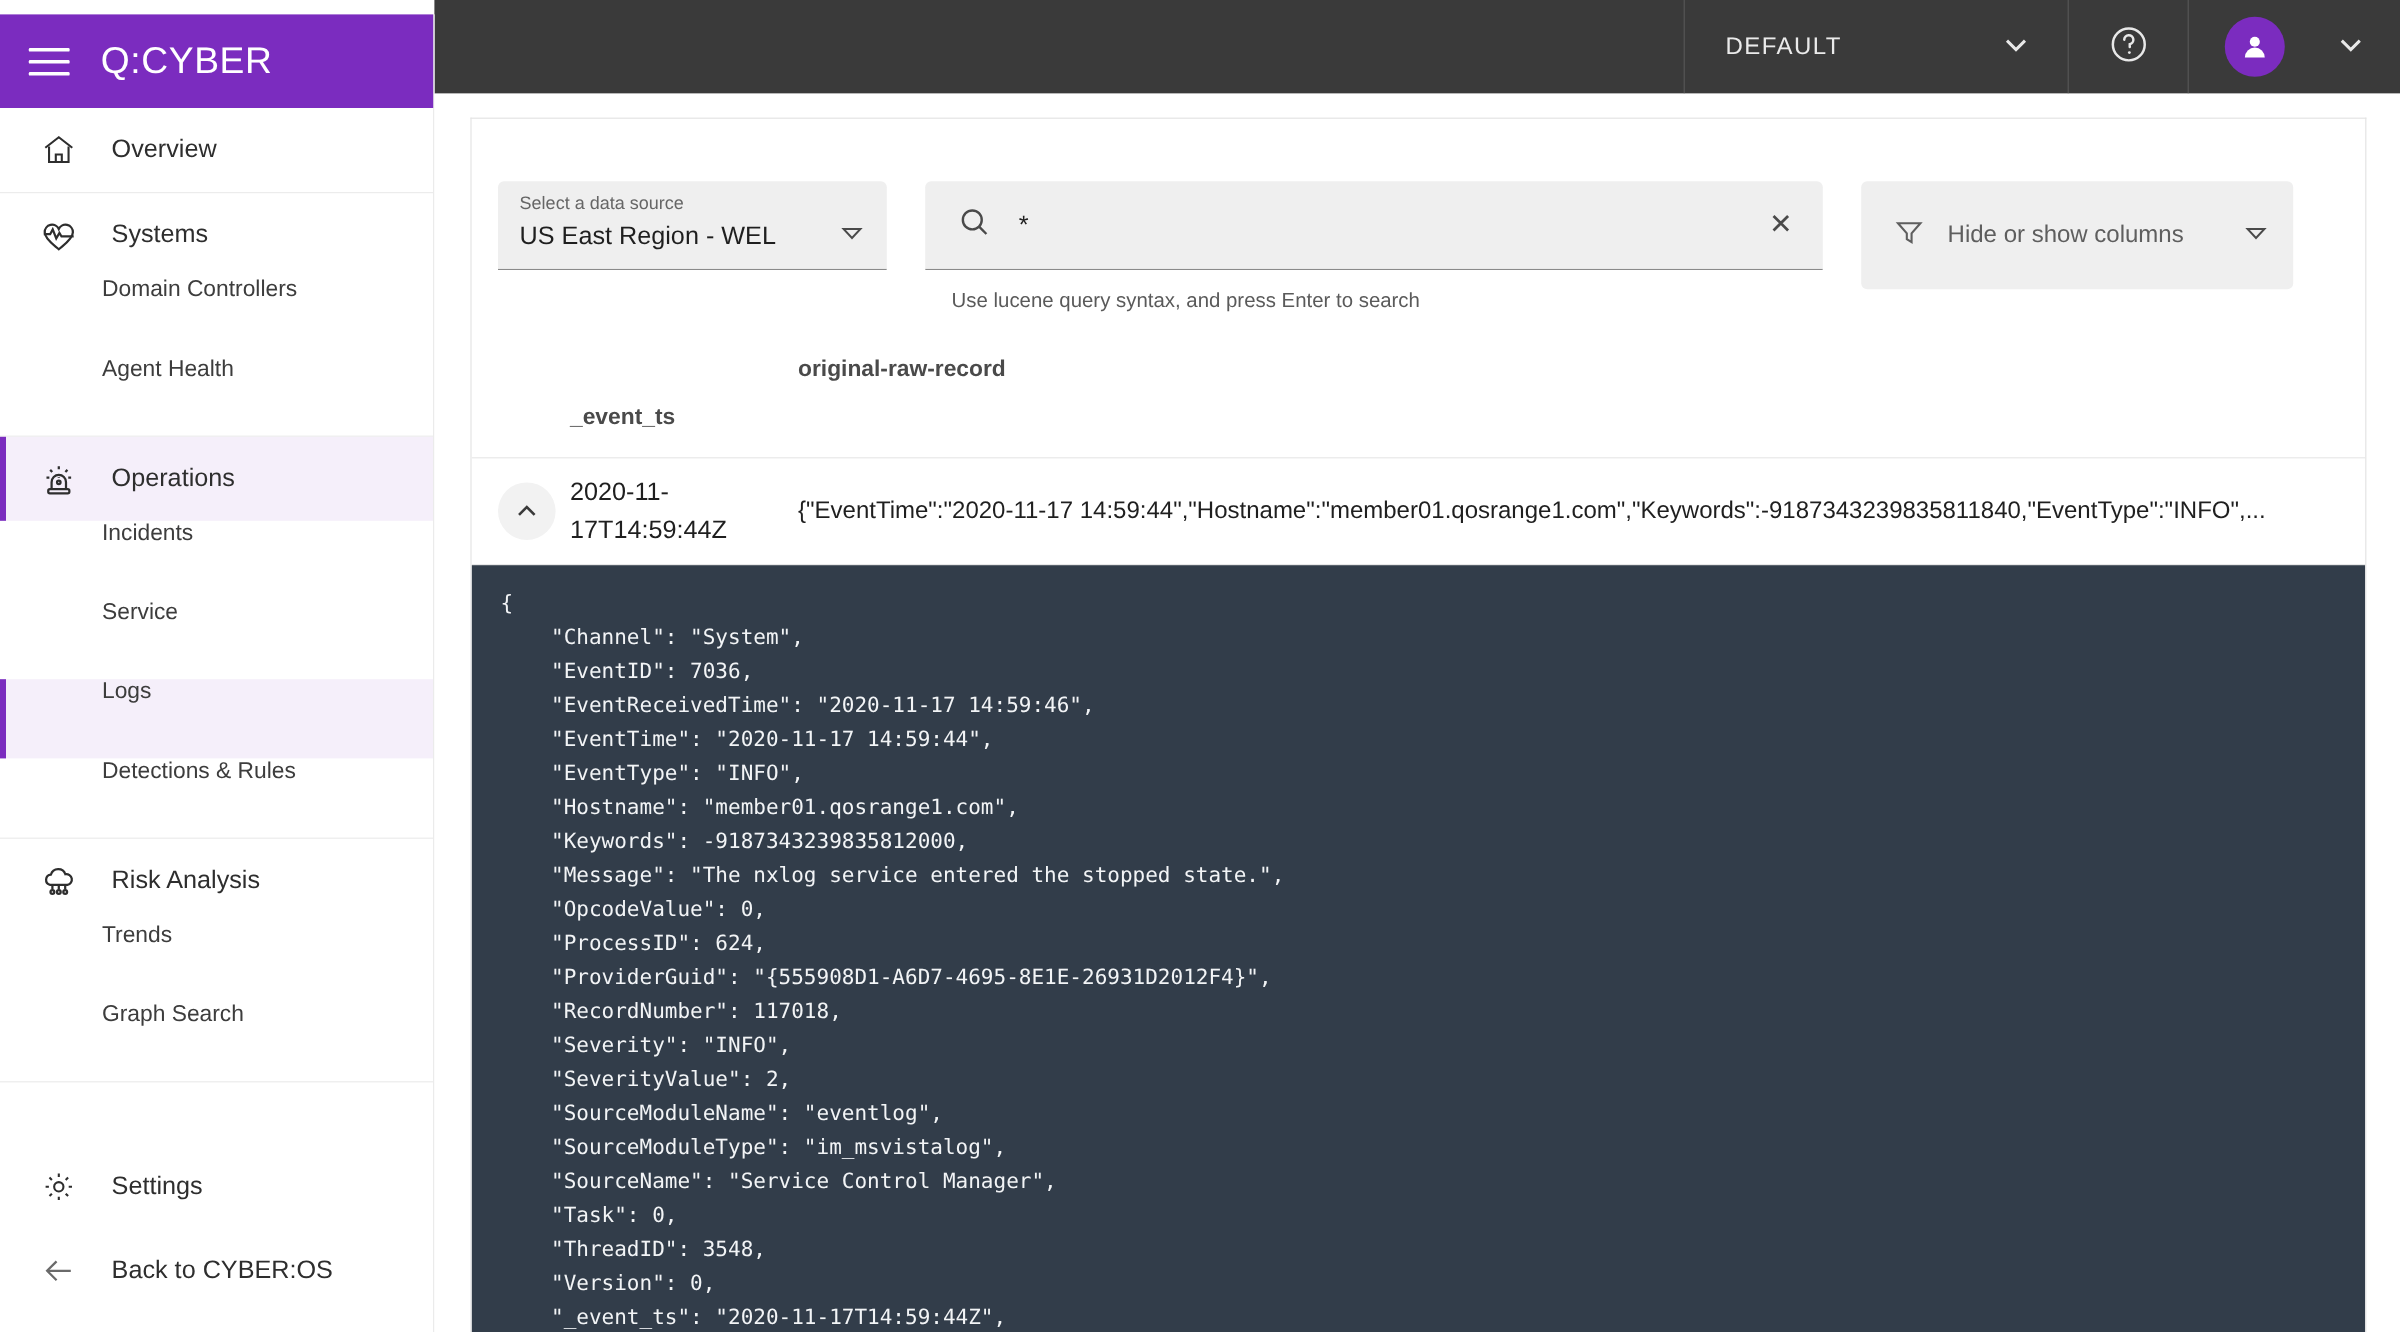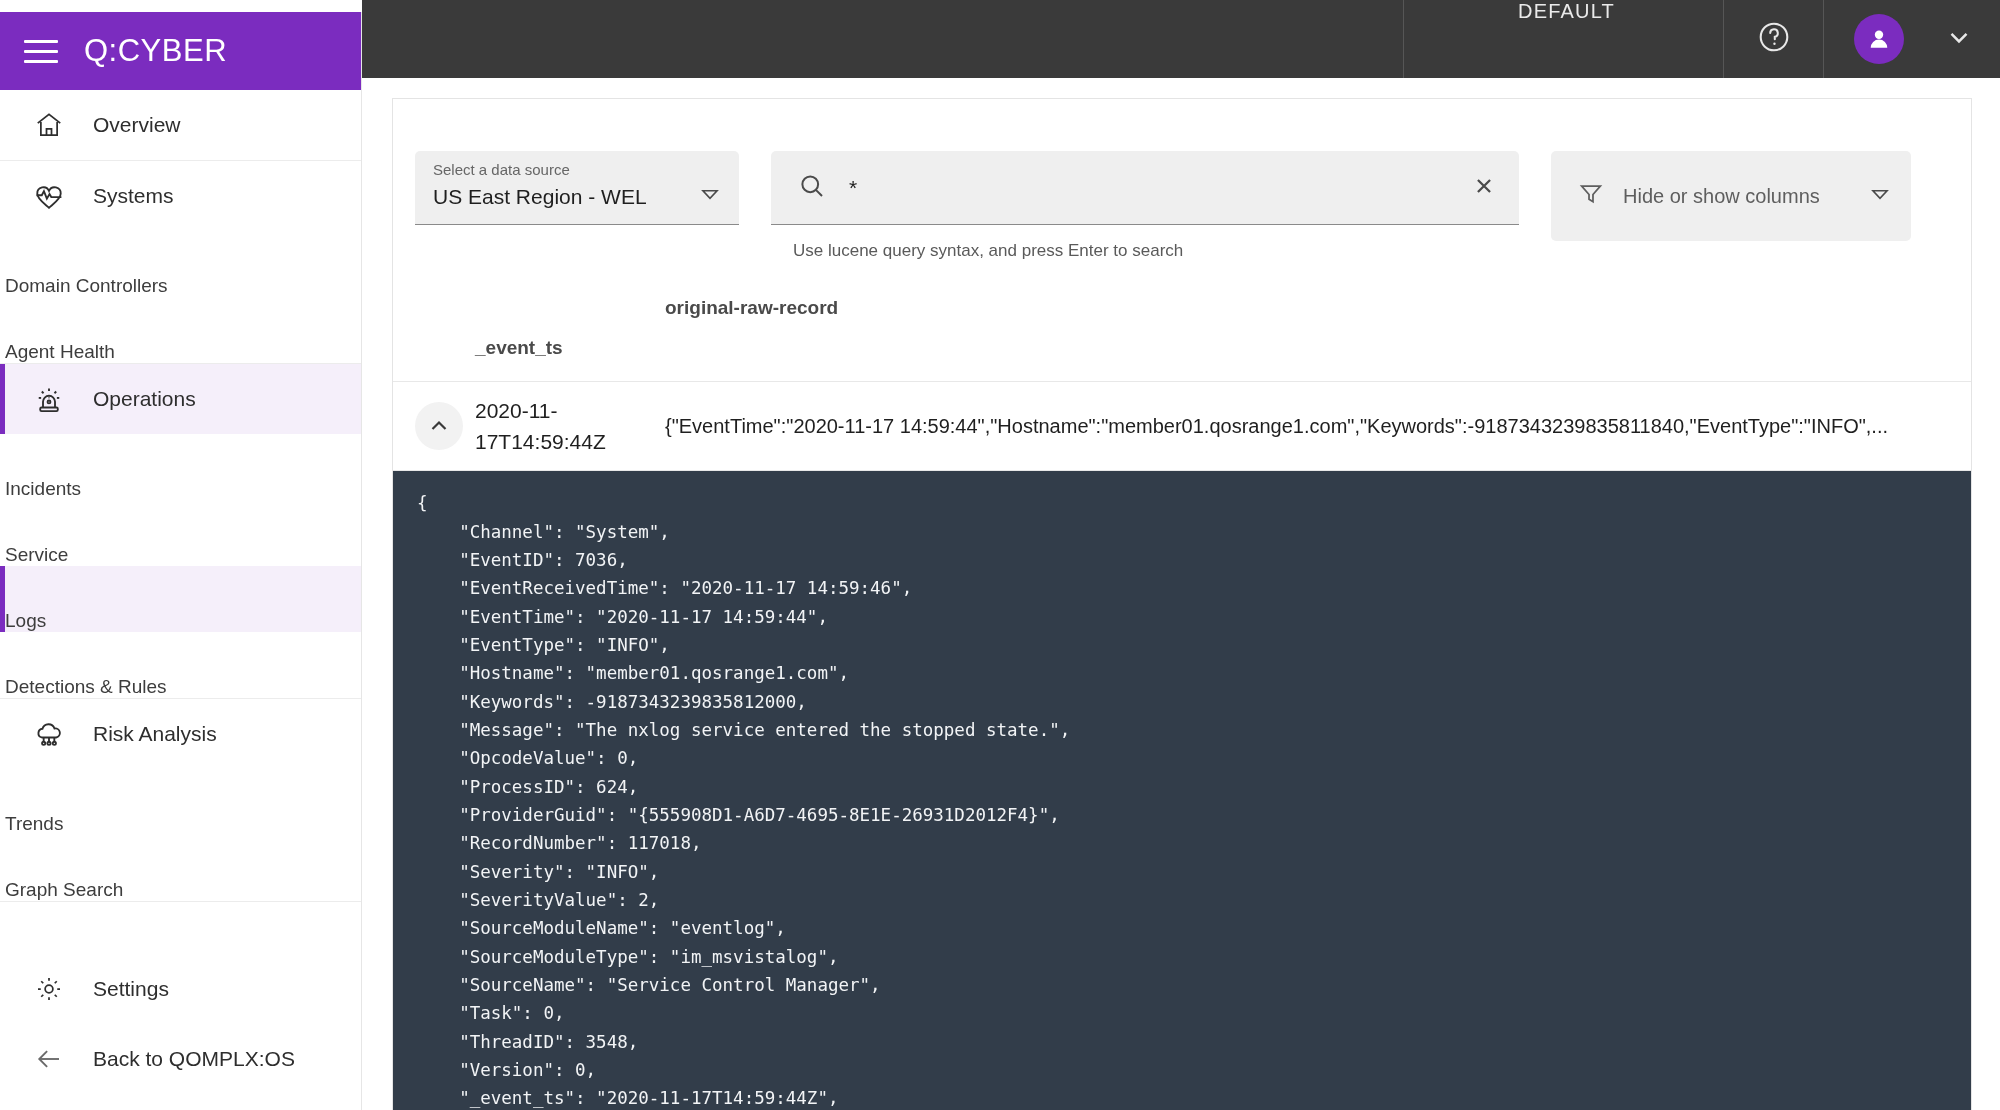--- a/index.html
+++ b/index.html
@@ -34,36 +34,36 @@
   .nav-group { border-bottom: 1px solid #ececec; }
   .nav-item {
     display: flex; align-items: center; gap: 0;
     height: 70px; padding-left: 22px; cursor: pointer;
     border-left: 5px solid transparent;
   }
   .nav-item .ico { width: 44px; display: flex; align-items: center; justify-content: center; flex: 0 0 44px; }
   .nav-item .lbl { font-size: 21px; color: #2e2e2e; margin-left: 22px; }
   .nav-item.active { background: #f5effa; border-left-color: #7B2CBF; }
   .nav-sub {
-    display: flex; align-items: flex-end; height: 66px;
-    cursor: pointer; border-left: 5px solid transparent;
+    display: flex; align-items: flex-start; height: 66px;
+    padding-left: 80px; cursor: pointer; border-left: 5px solid transparent;
   }
   .nav-sub .lbl { font-size: 19px; color: #3d3d3d; }
   .nav-sub.active { background: #f5effa; border-left-color: #7B2CBF; }
   .nav-spacer { flex: 1 1 auto; }
   .nav-bottom { padding-bottom: 28px; }
 
   
   .main { flex: 1 1 auto; display: flex; flex-direction: column; min-width: 0; }
   .topbar {
     height: 78px; background: #3a3a3a; display: flex; align-items: stretch;
     justify-content: flex-end; flex: 0 0 78px;
   }
   .tb-cell { display: flex; align-items: center; border-left: 1px solid #565656; }
-  .tb-tenant { padding: 0 28px 0 34px; gap: 96px; min-width: 320px; justify-content: space-between; cursor: pointer; flex-direction: column; }
+  .tb-tenant { padding: 0 28px 0 34px; gap: 96px; min-width: 320px; justify-content: space-between; cursor: pointer; }
   .tb-tenant .txt { color: #eaeaea; font-size: 20px; letter-spacing: 1.2px; }
   .tb-help { width: 100px; justify-content: center; cursor: pointer; }
   .tb-user { padding: 0 26px 0 30px; gap: 40px; cursor: pointer; }
   .avatar {
     width: 50px; height: 50px; border-radius: 50%; background: #7B2CBF;
     display: flex; align-items: center; justify-content: center;
   }
 
   .content { flex: 1 1 auto; background: #ffffff; padding: 0; min-height: 0; position: relative; }
   .panel {
@@ -244,21 +244,21 @@
         </span>
         <span class="lbl">Settings</span>
       </div>
       <div class="nav-item">
         <span class="ico">
           <svg width="32" height="32" viewBox="0 0 24 24" fill="none" stroke="#6a6a6a" stroke-width="1.4">
             <path d="M19.5 12H4.8"></path>
               <path d="M10.6 6.1 4.7 12l5.9 5.9"></path>
           </svg>
         </span>
-        <span class="lbl">Back to QOMPLX:OS</span>
+        <span class="lbl">Back to CYBER:OS</span>
       </div>
     </div>
   </aside>
 
   <div class="main">
 
     <header class="topbar">
       <div class="tb-cell tb-tenant">
         <span class="txt">DEFAULT</span>
         <span>

